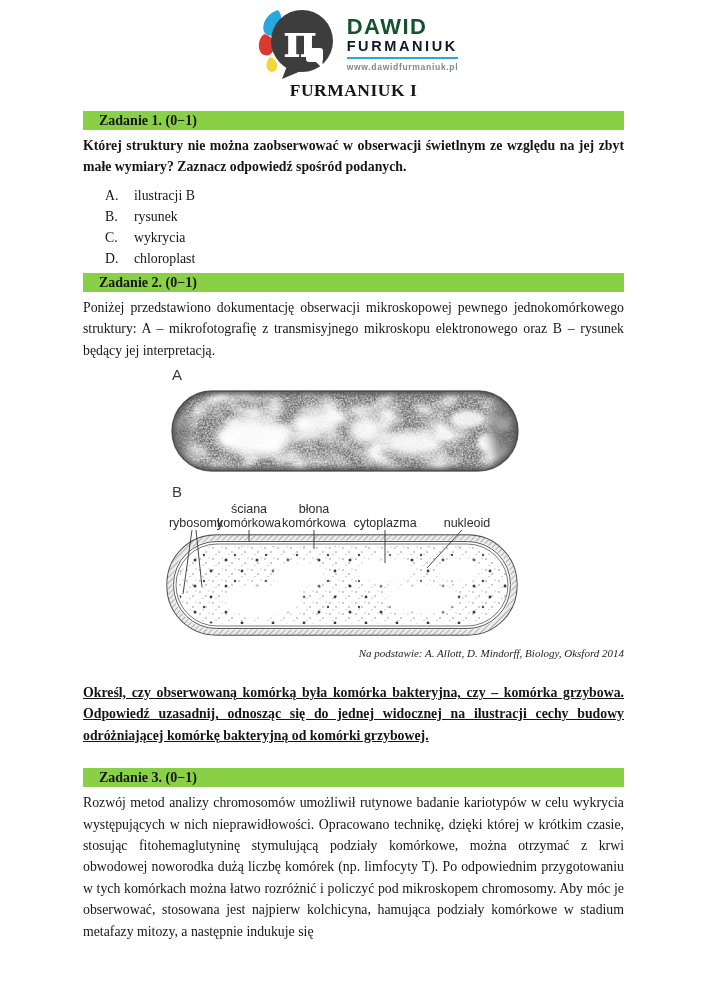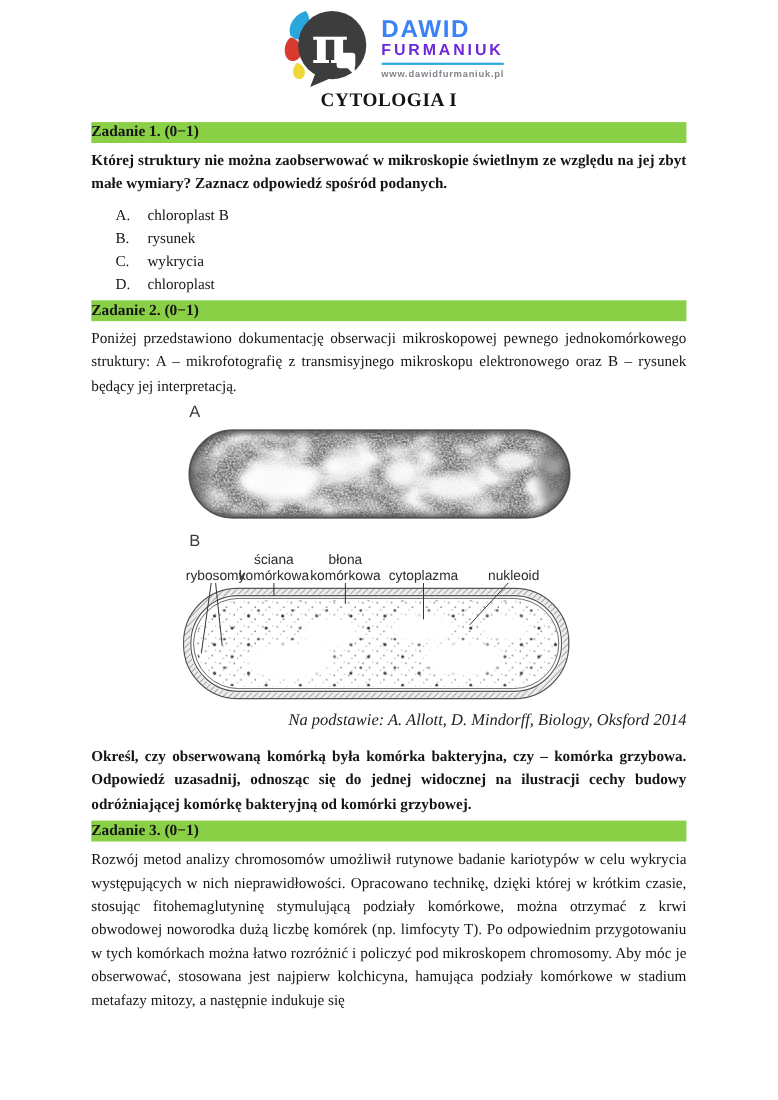--- a/index.html
+++ b/index.html
@@ -2,44 +2,44 @@
 <html><head>
 <meta charset="utf-8">
 <style>
   html,body{margin:0;padding:0;background:#ffffff;}
   .page{width:707px;height:1000px;background:#fff;font-family:"Liberation Serif",serif;
         color:#151515;position:relative;overflow:hidden;margin:0 auto;}
   .logo-row{display:flex;justify-content:center;align-items:flex-start;gap:10px;
             padding-top:6px;height:74px;box-sizing:border-box;}
   .logo-mark{flex:none;}
   .brand-text{padding-top:9px;font-family:"Liberation Sans",sans-serif;}
-  .brand-top{font-size:22px;font-weight:bold;color:#3b82f6;letter-spacing:1.5px;line-height:23px;}
-  .brand-bottom{font-size:14.5px;color:#6d28d9;letter-spacing:2.6px;line-height:16px;font-weight:bold;}
+  .brand-top{font-size:22px;font-weight:bold;color:#14532d;letter-spacing:1.5px;line-height:23px;}
+  .brand-bottom{font-size:14.5px;color:#0f172a;letter-spacing:2.6px;line-height:16px;font-weight:bold;}
   .brand-rule{height:2px;background:#2aa7dd;margin:3px 0 3px 0;}
   .brand-url{font-size:8.5px;color:#82878c;letter-spacing:0.7px;font-weight:bold;}
   .doc-title{text-align:center;font-weight:bold;font-size:17.5px;margin-top:6px;letter-spacing:0.5px;}
   .content{margin:0 83px;width:541px;}
   .task-bar{background:#89d046;font-weight:bold;font-size:14px;height:19px;line-height:19px;
-            padding-left:0;margin-top:10px;}
+            padding-left:16px;margin-top:10px;}
   .tb2{margin-top:4px;}
-  .tb3{margin-top:5px;}
+  .tb3{margin-top:22px;}
   .para{font-size:13.8px;line-height:21.4px;text-align:justify;margin:5px 0 0 0;}
   .bold{font-weight:bold;}
-  .cmd{margin-top:13px;}
+  .cmd{margin-top:23px;text-decoration:underline;}
   .options{margin:7px 0 0 22px;font-size:13.8px;}
   .opt{display:flex;line-height:21px;}
   .opt-letter{width:29px;flex:none;}
   .figure{margin-top:5px;}
   .fig-label{font-family:"Liberation Sans",sans-serif;font-size:15px;color:#3c3c3c;
              margin-left:89px;height:18px;line-height:18px;}
   .figb{margin-top:6px;}
   .figA{display:block;margin-left:86px;margin-top:1px;}
   .figB{display:block;margin-left:76px;}
   .figB text{font-family:"Liberation Sans",sans-serif;font-size:12.5px;fill:#2b2b2b;}
-  .source{font-style:italic;font-size:15px;text-align:right;margin-top:9px;color:#222;}
+  .source{font-style:italic;font-size:11px;text-align:right;margin-top:9px;color:#222;}
 </style>
 </head>
 <body>
 
 <div class="page">
 
   <div class="logo-row">
     <svg class="logo-mark" width="88" height="74" viewBox="0 0 88 74">
       <path d="M29,4 C19,7 12,17 15,26 C20,33 30,30 32,20 C33,13 32,7 29,4 Z" fill="#2aa7dd"></path>
       <path d="M15,28 C9,33 8,43 13,48 C19,52 26,47 25,39 C24,32 20,29 15,28 Z" fill="#d93a30"></path>
@@ -51,30 +51,30 @@
       <text x="51" y="51" text-anchor="middle" font-family="DejaVu Serif, serif" font-size="46" font-weight="bold" fill="#ffffff">π</text>
     </svg>
     <div class="brand-text">
       <div class="brand-top">DAWID</div>
       <div class="brand-bottom">FURMANIUK</div>
       <div class="brand-rule"></div>
       <div class="brand-url">www.dawidfurmaniuk.pl</div>
     </div>
   </div>
 
-  <div class="doc-title">CYTOLOGIA I</div>
+  <div class="doc-title">FURMANIUK I</div>
 
   <div class="content">
 
     <div class="task-bar">Zadanie 1. (0−1)</div>
-    <p class="para bold">Której struktury nie można zaobserwować w mikroskopie świetlnym ze względu na jej zbyt małe wymiary? Zaznacz odpowiedź spośród podanych.</p>
+    <p class="para bold">Której struktury nie można zaobserwować w obserwacji świetlnym ze względu na jej zbyt małe wymiary? Zaznacz odpowiedź spośród podanych.</p>
     <div class="options">
       <div class="opt">
         <span class="opt-letter">A.</span>
-        <span>chloroplast B</span>
+        <span>ilustracji B</span>
       </div>
       <div class="opt">
         <span class="opt-letter">B.</span>
         <span>rysunek</span>
       </div>
       <div class="opt">
         <span class="opt-letter">C.</span>
         <span>wykrycia</span>
       </div>
       <div class="opt">

